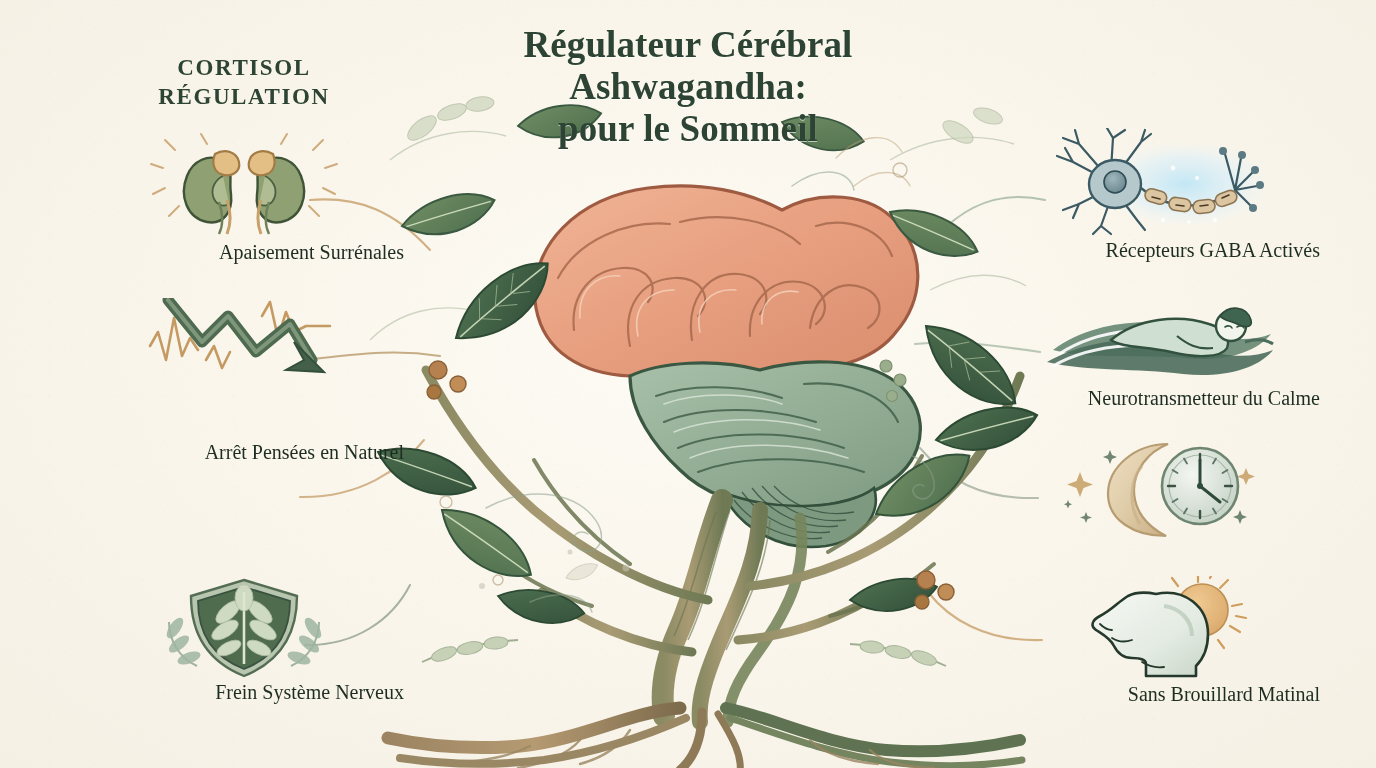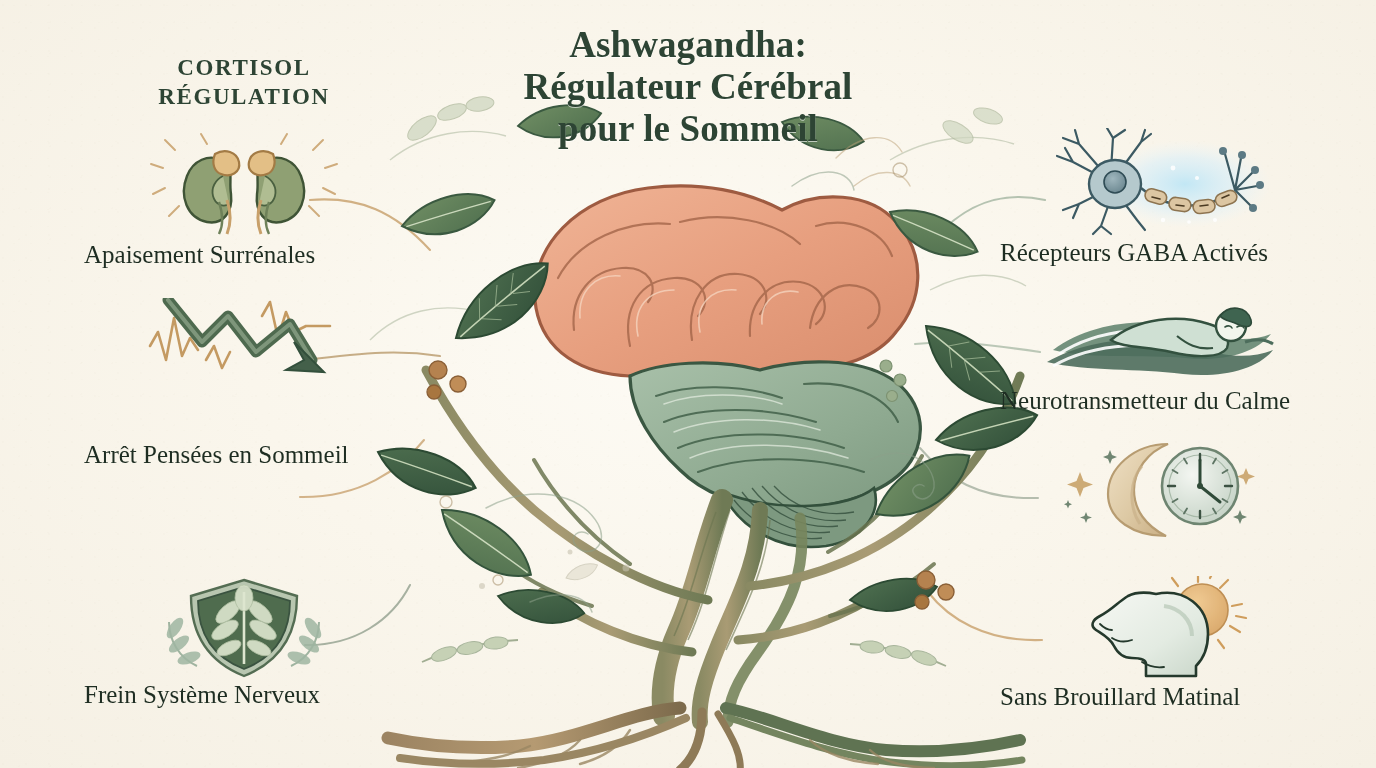--- a/index.html
+++ b/index.html
@@ -56,23 +56,23 @@
   .col-head .l{ display:block; }
 
   
   .item{ position:absolute; z-index:8; }
   .item .icon{
     position:relative;
     width:100%; height:108px;
     display:flex; align-items:center; justify-content:center;
   }
   .item .lbl{
-    text-align:left;
+    text-align:right;
     color:#1e2d22;
-    font-size:25px;
+    font-size:20px;
     line-height:1.2;
     white-space:nowrap;
     margin-top:2px;
   }
   .left-col .item{ left:84px; width:320px; }
   .right-col .item{ left:1000px; width:320px; }
 
   .r0{ top:130px; } .r1{ top:298px; } .r2{ top:438px; } .r3{ top:578px; }
   .rr0{ top:128px; } .rr1{ top:296px; } .rr2{ top:436px; } .rr3{ top:576px; }
 
@@ -377,22 +377,22 @@
       <circle cx="296" cy="528" r="3.5"></circle>
       <circle cx="240" cy="512" r="2.5"></circle>
     </g>
 
     <g transform="translate(236,538) rotate(-24)" opacity=".55">
       <path d="M0 0 C 10 -8, 26 -7, 34 1 C 26 9, 10 10, 0 0 Z" fill="#ddd9c8" stroke="#b9b5a0" stroke-width="1"></path>
     </g>
   </svg>
 
   <div id="title">
+    <span class="l">Régulateur Cérébral</span>
     <span class="l">Ashwagandha:</span>
-    <span class="l">Régulateur Cérébral</span>
     <span class="l">pour le Sommeil</span>
   </div>
 
   <div class="col-head" id="head-left">
     <span class="l">CORTISOL</span>
     <span class="l">RÉGULATION</span>
   </div>
 
   <div class="left-col">
 
@@ -441,21 +441,21 @@
             <path d="M62 62 L 70 48 L 78 70 L 86 54"></path>
           </g>
           <path d="M24 2 L 58 44 L 84 18 L 112 54 L 146 26 L 168 62" fill="none" stroke="#4e6a4f" stroke-width="11" stroke-linejoin="round" stroke-linecap="round"></path>
           <path d="M24 2 L 58 44 L 84 18 L 112 54 L 146 26 L 168 62" fill="none" stroke="#93a98e" stroke-width="4" stroke-linejoin="round" stroke-linecap="round" opacity=".7"></path>
           <path d="M150 44 L 180 74 L 142 72 L 160 62 Z" fill="#44604a" stroke="#33503c" stroke-width="2"></path>
         </svg>
       </div>
     </div>
 
     <div class="item r2">
-      <div class="lbl">Arrêt Pensées en Sommeil</div>
+      <div class="lbl">Arrêt Pensées en Naturel</div>
     </div>
 
     <div class="item r3">
       <div class="icon" style="height:100px">
         <svg width="190" height="100" viewBox="0 0 190 100">
 
           <g stroke="#8fa893" stroke-width="2" fill="none" opacity=".85">
             <path d="M48 88 C 30 80, 20 62, 20 44"></path>
             <path d="M142 88 C 160 80, 170 62, 170 44"></path>
           </g>

